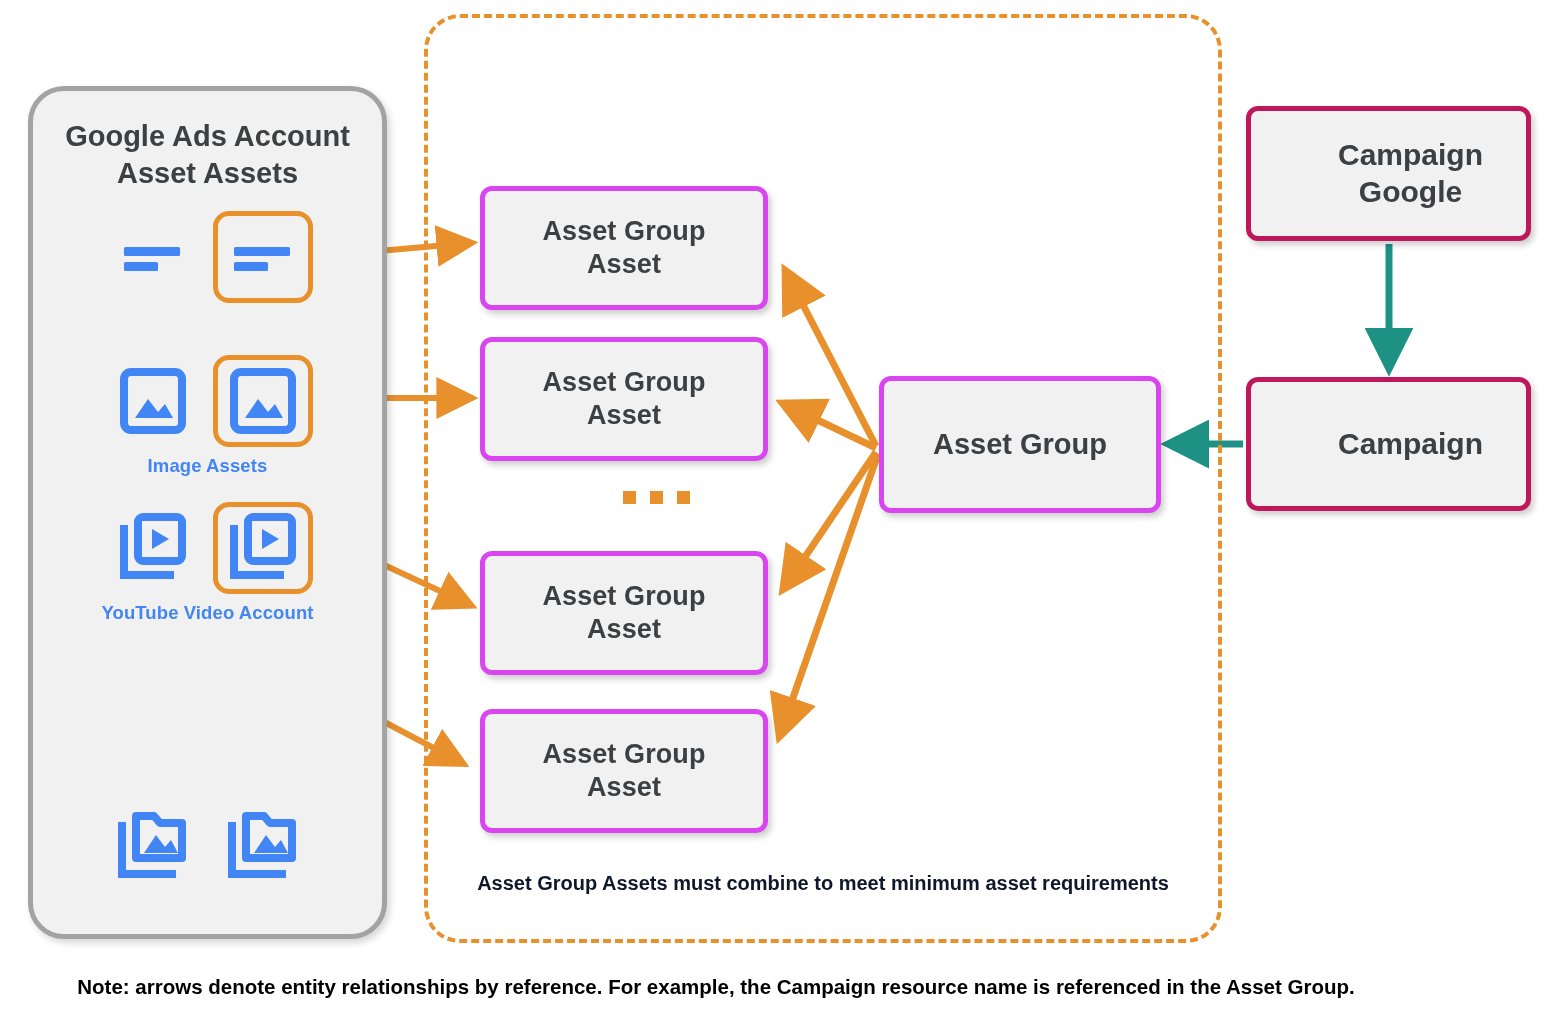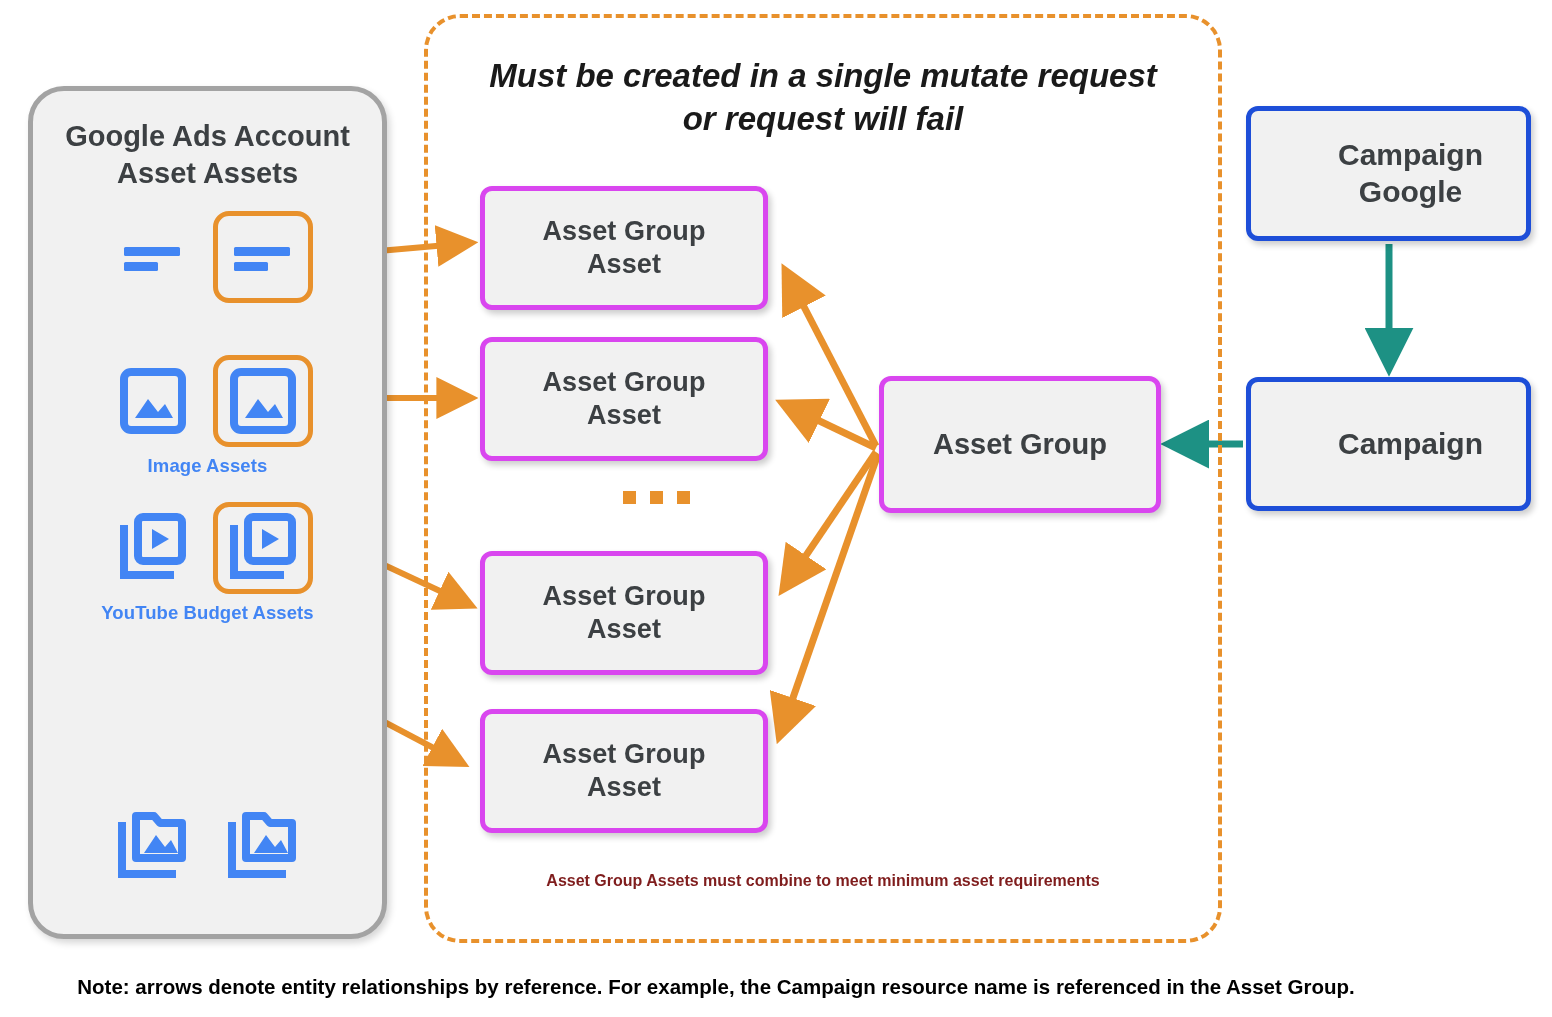--- a/index.html
+++ b/index.html
@@ -36,21 +36,21 @@
     box-sizing: border-box;
     display: flex;
     align-items: center;
     justify-content: center;
     text-align: center;
     color: #3c4043;
     box-shadow: 3px 4px 6px rgba(0,0,0,0.20);
     line-height: 1.22;
   }
   .node.orange { border: 5px solid #d946ef; }
-  .node.teal   { border: 5px solid #1d4ed8; padding-left: 44px; }
+  .node.teal   { border: 5px solid #be185d; padding-left: 44px; }
 
   .aga {
     width: 288px;
     height: 124px;
     font-size: 27px;
     font-weight: 700;
     letter-spacing: .1px;
   }
   .asset-group-node {
     left: 879px; top: 376px;
@@ -143,22 +143,22 @@
     font-size: 33px;
     color: #1a1a1a;
     line-height: 1.30;
   }
   #mutate-footnote {
     position: absolute;
     left: 424px; top: 872px;
     width: 798px;
     text-align: center;
     font-weight: 700;
-    font-size: 16px;
-    color: #7f1d1d;
+    font-size: 20px;
+    color: #0f172a;
   }
 
   
   #ellipsis {
     position: absolute;
     left: 623px; top: 491px;
     display: flex; gap: 14px;
   }
   #ellipsis i {
     display: block;
@@ -279,21 +279,21 @@
           </svg>
         </div>
         <div class="icon-slot boxed">
           <svg width="70" height="70" viewBox="0 0 70 70" aria-hidden="true">
             <path d="M6 16 L6 62 L52 62" fill="none" stroke="#4285f4" stroke-width="8" stroke-linecap="square"></path>
             <rect x="20" y="4" width="44" height="44" rx="5" fill="none" stroke="#4285f4" stroke-width="8"></rect>
             <path d="M34 16 L51 26 L34 36 Z" fill="#4285f4"></path>
           </svg>
         </div>
       </div>
-      <div class="asset-label">YouTube Budget  Assets</div>
+      <div class="asset-label">YouTube Video  Account</div>
     </div>
 
 
     <div class="asset-row" style="top:706px">
       <div class="icon-pair">
         <div class="icon-slot">
           <svg width="74" height="74" viewBox="0 0 74 74" aria-hidden="true">
             <path d="M6 18 L6 66 L56 66" fill="none" stroke="#4285f4" stroke-width="8" stroke-linecap="square"></path>
             <path d="M20 8 L38 8 L44 15 L66 15 L66 50 L20 50 Z" fill="none" stroke="#4285f4" stroke-width="8" stroke-linejoin="round"></path>
             <path d="M28 45 L40 27 L49 39 L55 32 L62 45 Z" fill="#4285f4"></path>
@@ -304,24 +304,20 @@
             <path d="M6 18 L6 66 L56 66" fill="none" stroke="#4285f4" stroke-width="8" stroke-linecap="square"></path>
             <path d="M20 8 L38 8 L44 15 L66 15 L66 50 L20 50 Z" fill="none" stroke="#4285f4" stroke-width="8" stroke-linejoin="round"></path>
             <path d="M28 45 L40 27 L49 39 L55 32 L62 45 Z" fill="#4285f4"></path>
           </svg>
         </div>
       </div>
     </div>
   </div>
 
   <div id="mutate-container"></div>
-  <div id="mutate-title">
-    <div>Must be created in a single mutate request</div>
-    <div>or request will fail</div>
-  </div>
   <div id="mutate-footnote">Asset Group Assets must combine to meet minimum asset requirements</div>
 
   <div class="node orange aga" style="left:480px; top:186px">
     <div>
       <div>Asset Group</div>
       <div>Asset</div>
     </div>
   </div>
 
   <div class="node orange aga" style="left:480px; top:337px">

